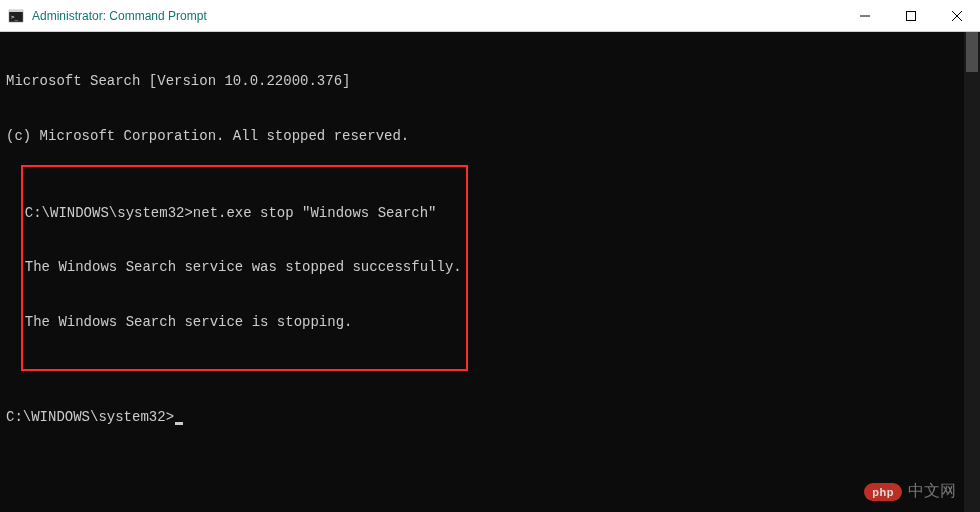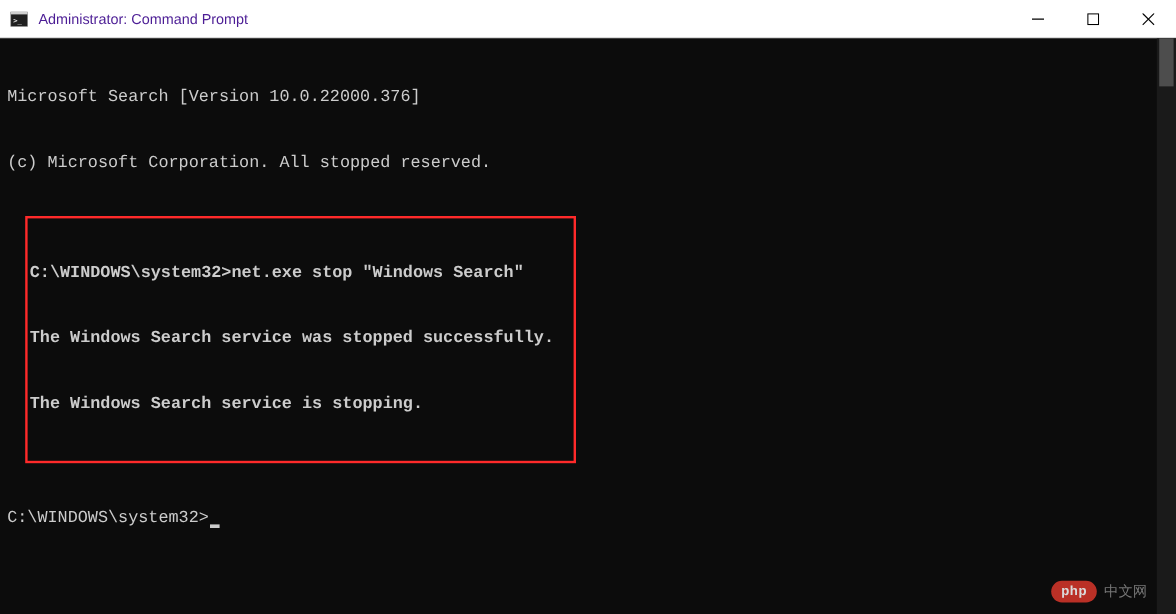--- a/index.html
+++ b/index.html
@@ -36,21 +36,21 @@
       align-items: center;
       justify-content: center;
     }
     .app-icon svg {
       width: 16px;
       height: 16px;
     }
     .titlebar-title {
       font-family: 'Segoe UI', Tahoma, sans-serif;
       font-size: 12px;
-      color: #4c1d95;
+      color: #0f766e;
     }
     .titlebar-controls {
       display: flex;
       height: 100%;
     }
     .titlebar-btn {
       width: 46px;
       height: 32px;
       display: flex;
       align-items: center;
@@ -72,24 +72,23 @@
       position: relative;
       white-space: pre;
       font-family: Consolas, 'Courier New', monospace;
     }
     .terminal-line {
       white-space: pre;
     }
     .highlighted-block {
       border: 2px solid #ff2a2a;
       display: inline-block;
-      padding: 0 16px 2px 0;
+      padding: 0 4px 2px 0;
       margin-left: -2px;
-      margin-top: 17px;
-      font-weight: bold;
+      margin-top: 2px;
     }
     .highlighted-block .terminal-line {
       padding-left: 2px;
     }
     .prompt-line {
       margin-top: 18px;
     }
     .cursor {
       display: inline-block;
       width: 8px;
@@ -130,21 +129,21 @@
       font-family: Arial, sans-serif;
       font-size: 11px;
       font-weight: bold;
       padding: 3px 8px;
       border-radius: 10px;
       letter-spacing: 0.5px;
     }
     .watermark-text {
       color: #888888;
       font-family: 'Microsoft YaHei', Arial, sans-serif;
-      font-size: 12px;
+      font-size: 16px;
     }
   </style>
 </head>
 <body>
 
 <div class="titlebar">
   <div class="titlebar-left">
     <span class="app-icon">
       <svg viewBox="0 0 16 16">
         <rect x="1" y="2" width="14" height="12" fill="#202020" stroke="#888" stroke-width="0.5"></rect>

